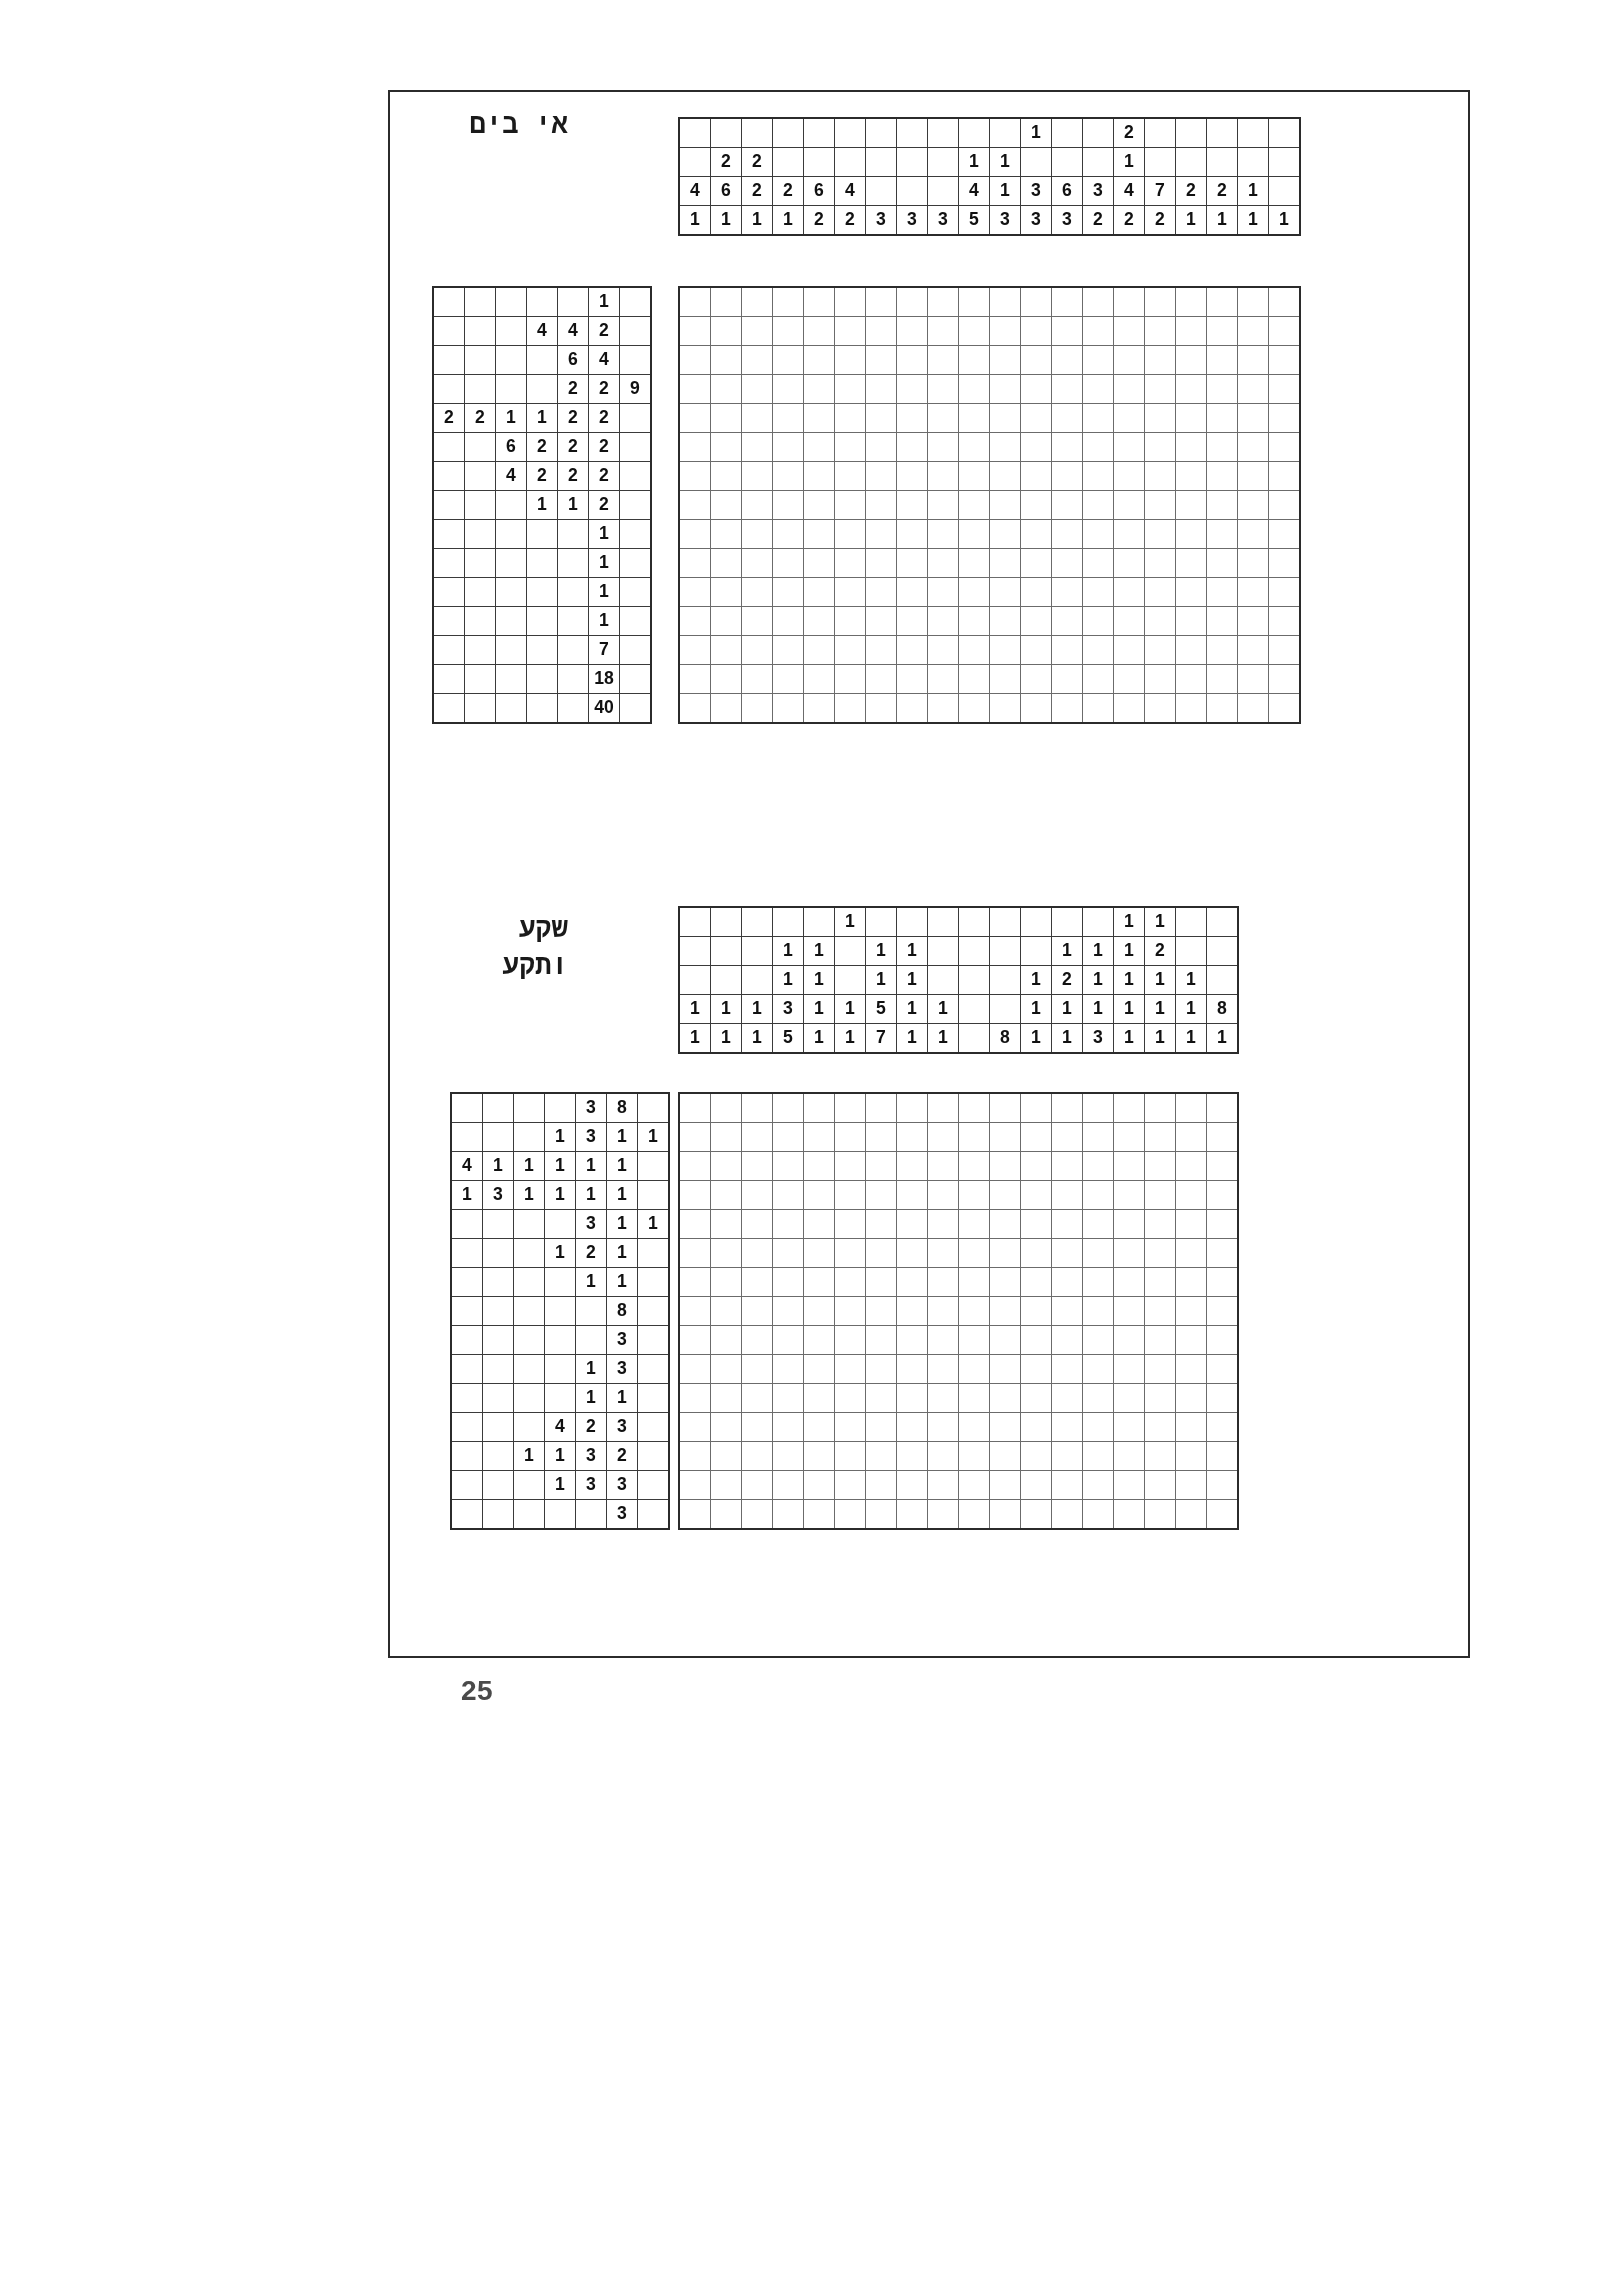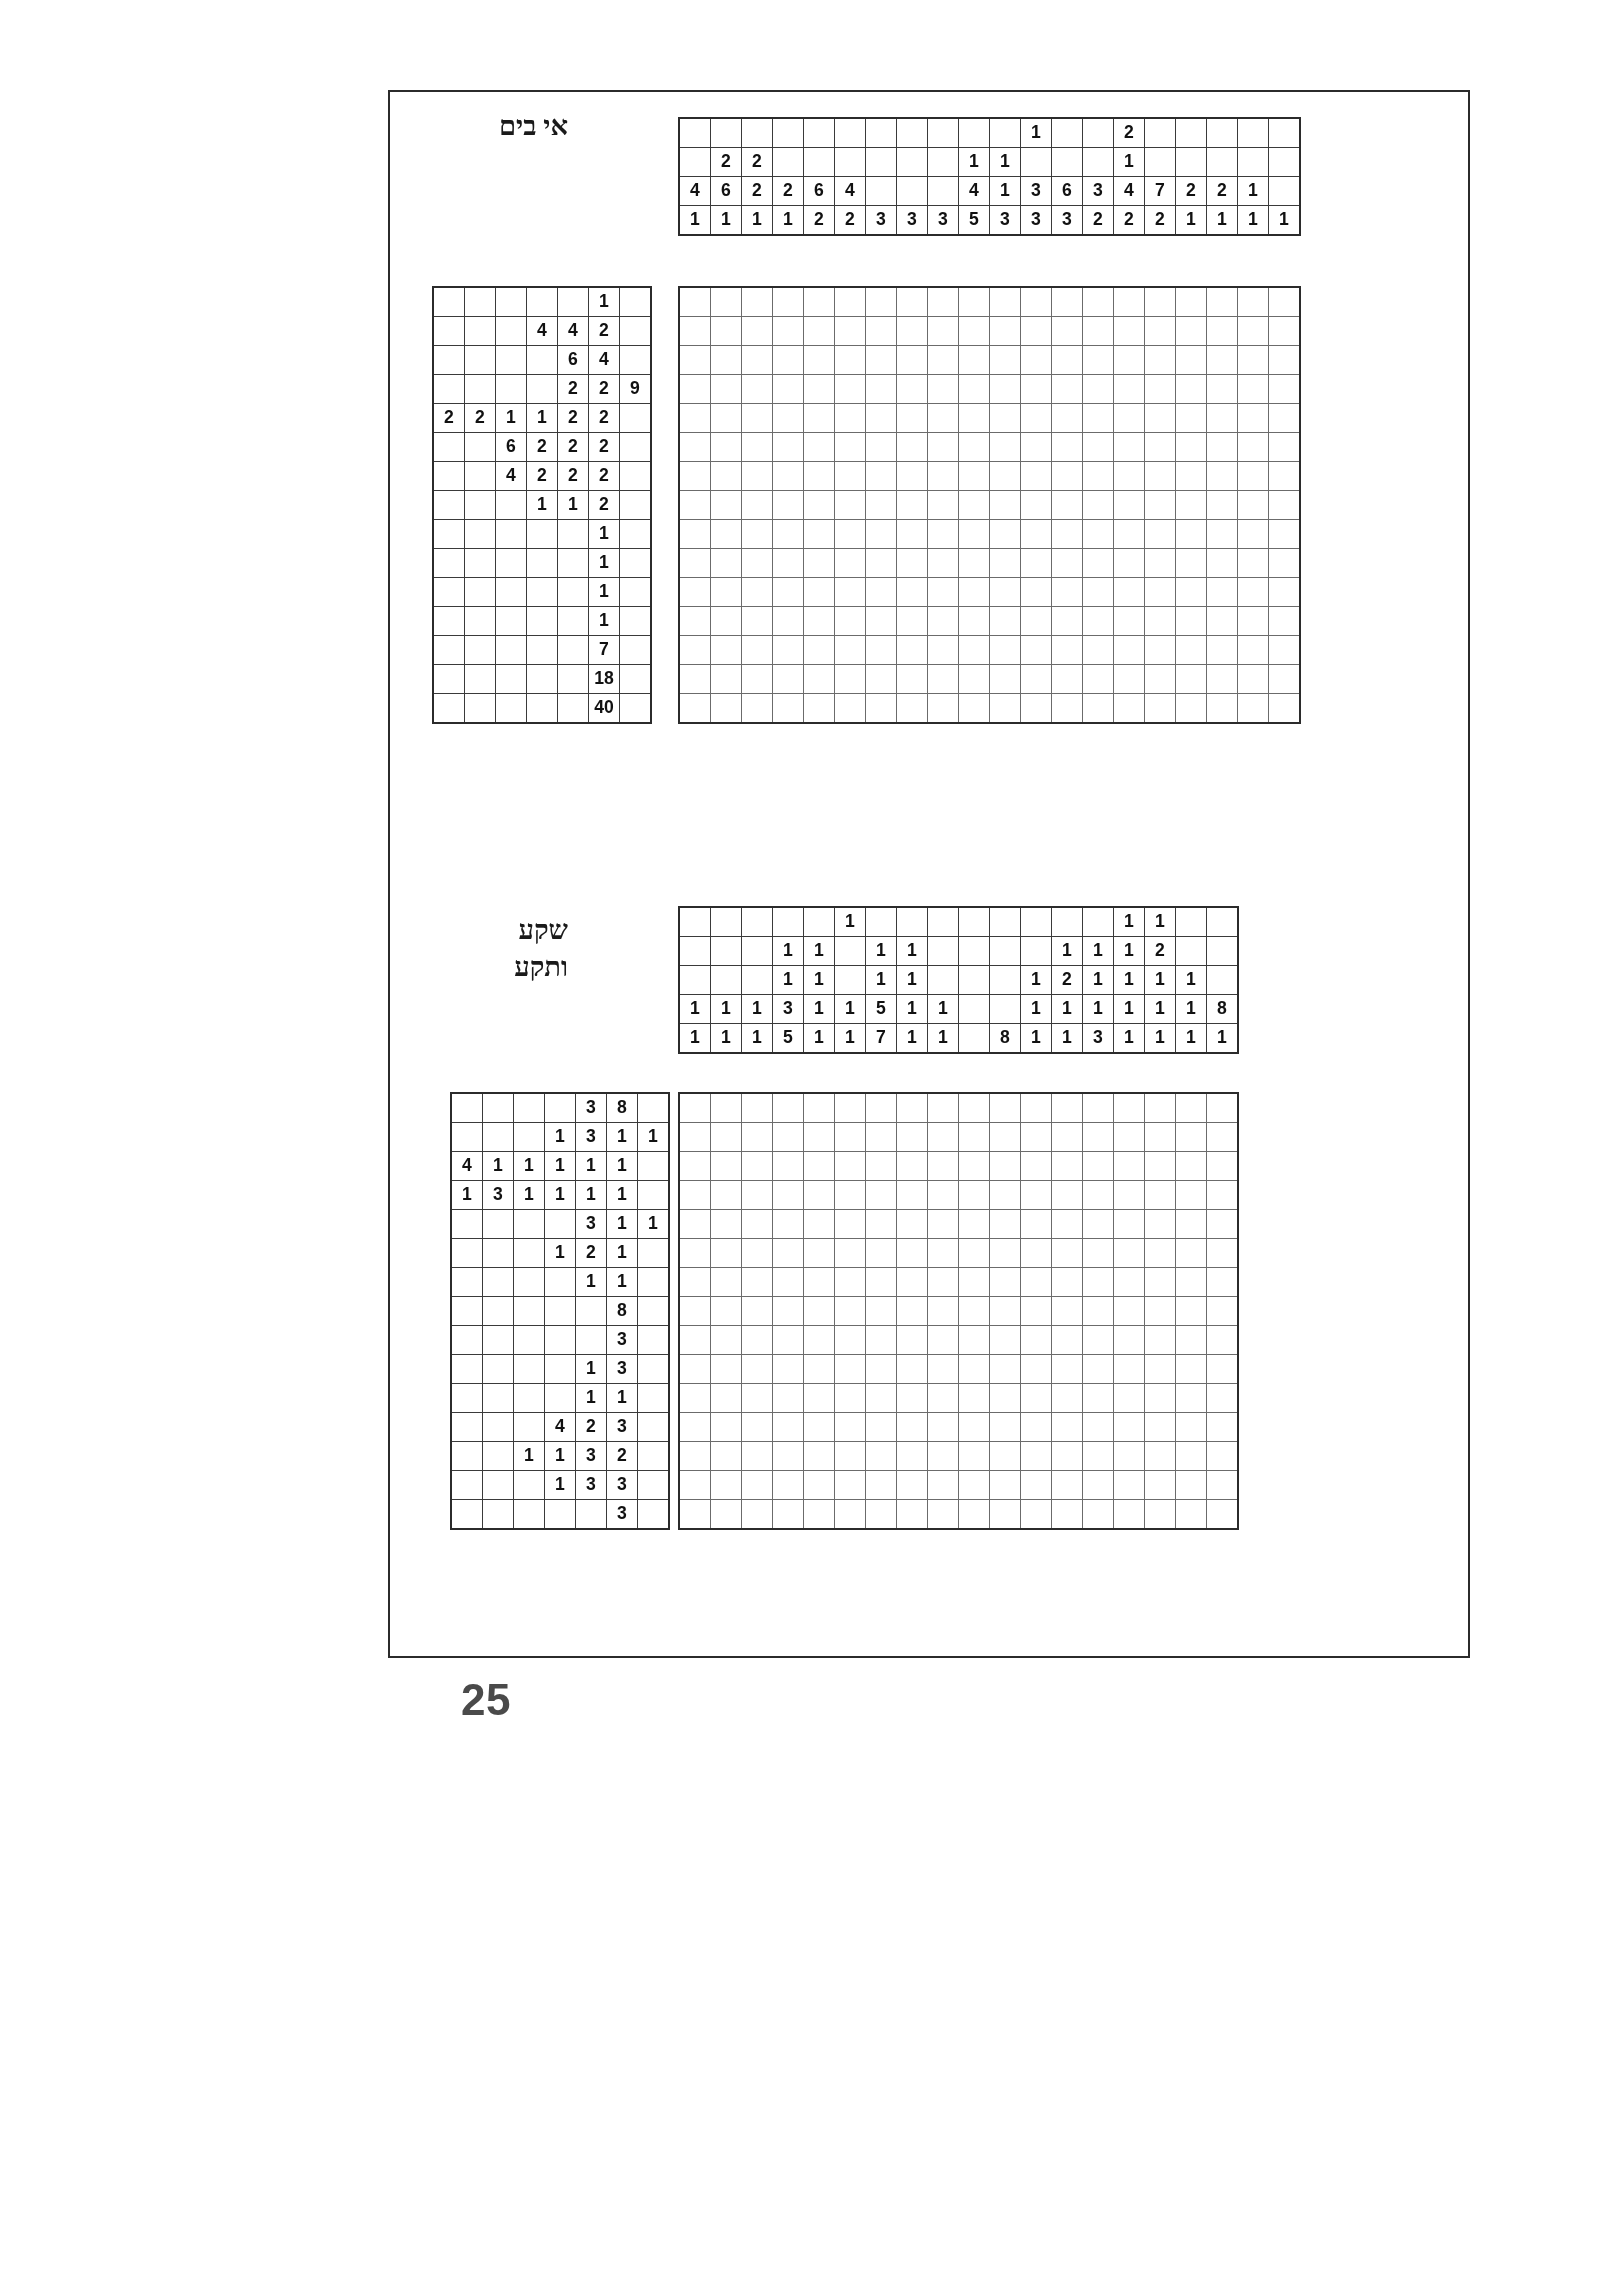--- a/index.html
+++ b/index.html
@@ -24,36 +24,36 @@
     width: 1082px;
     height: 1568px;
     border: 2.9px solid #2b2b2b;
     box-sizing: border-box;
   }
 
   .page-number {
     position: absolute;
     left: 461px;
     top: 1675px;
-    font-size: 44px;
+    font-size: 28px;
     font-weight: bold;
     color: #4a4a4a;
     letter-spacing: 0.5px;
   }
 
   
   .puzzle-title {
     position: absolute;
     text-align: right;
     font-size: 27.4px;
     font-weight: bold;
     color: #1a1a1a;
     direction: rtl;
     line-height: 1.35;
-    font-family: Liberation Serif, serif;
+    font-family: Liberation Mono, monospace;
   }
   #title-1 { left: 323px; top: 108px; width: 245px; }
   #title-2 { left: 323px; top: 912px; width: 245px; }
 
   
   table.ngrid {
     border-collapse: collapse;
     position: absolute;
     table-layout: fixed;
   }

